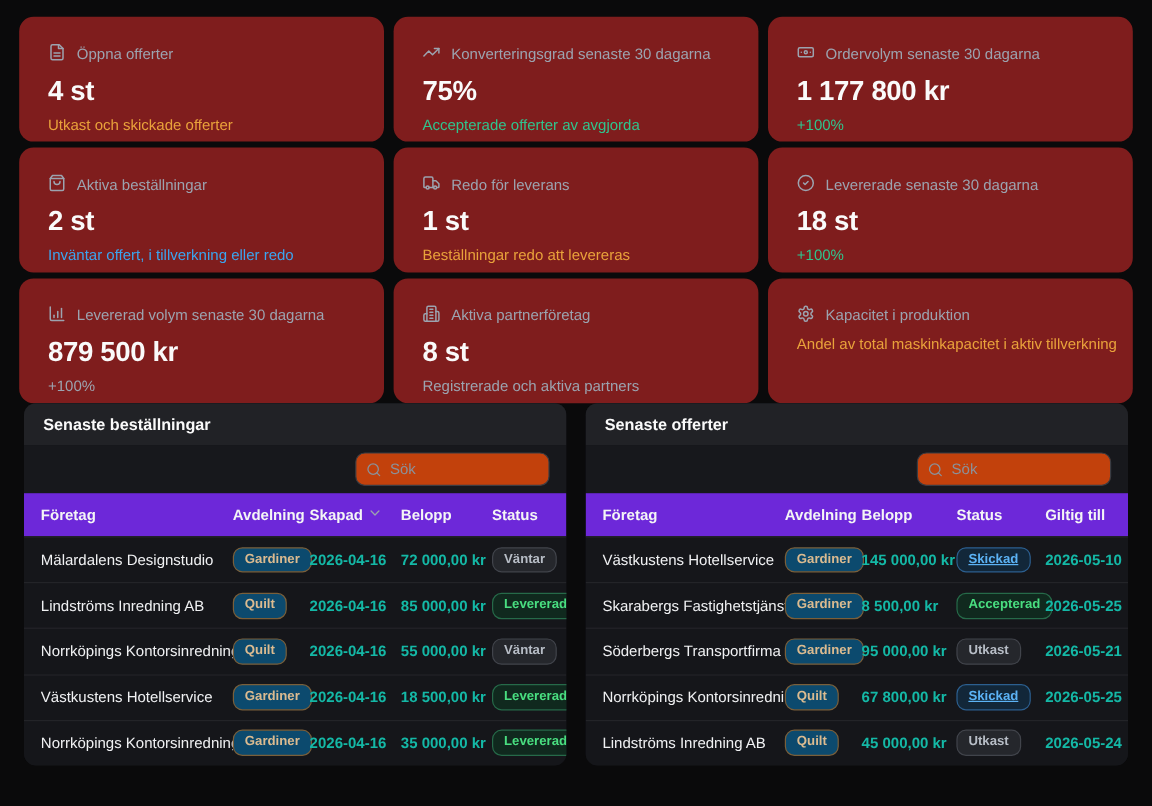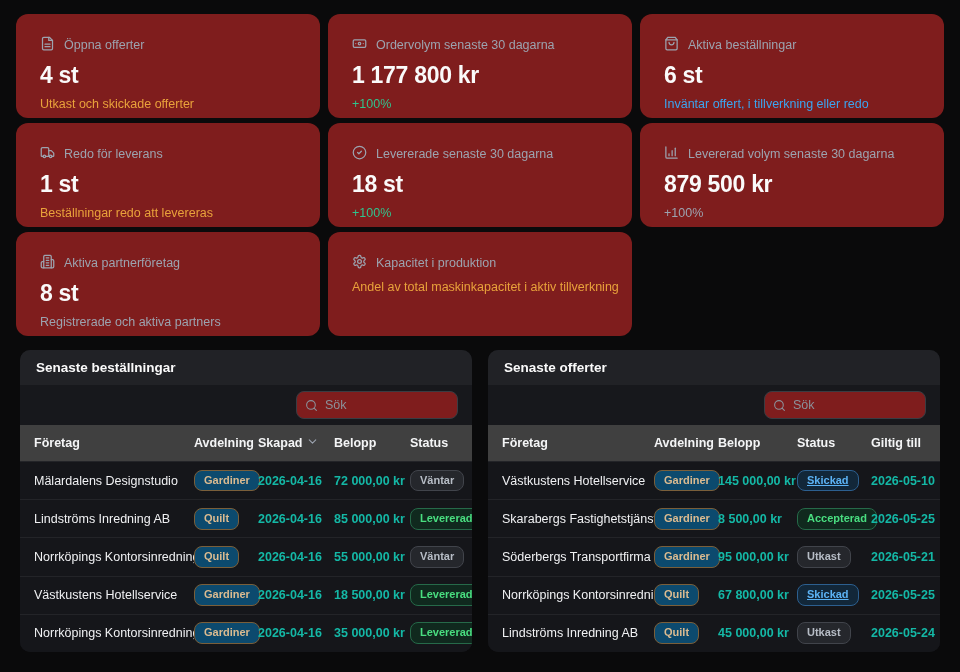--- a/index.html
+++ b/index.html
@@ -36,21 +36,21 @@
   }
   .card-sub { margin-top:8px; font-size:12.5px; white-space:nowrap; }
   .sub-amber { color:#e9a23b; }
   .sub-green { color:#30c48d; }
   .sub-blue  { color:#3ba5f0; }
   .sub-gray  { color:#9ca3af; }
 
   
   .tables-row {
     display:grid; grid-template-columns:1fr 1fr; gap:16px;
-    padding:14px 20px 0 20px;
+    padding:0 20px 0 20px;
     border-radius:30px;
   }
   .table-card {
     background:#15161a;
     border-radius:10px;
     overflow:hidden;
   }
   .table-title {
     background:#212226;
     height:35px;
@@ -66,38 +66,38 @@
   }
   .search-box {
     position:relative; width:162px; height:28px;
   }
   .search-box svg {
     position:absolute; left:9px; top:7.5px;
     width:13px; height:13px; color:#8b919a; pointer-events:none;
   }
   .search-input {
     width:100%; height:100%;
-    background:#7f1d1d;
+    background:#c2410c;
     border:1px solid #3a3c42;
     border-radius:8px;
     color:#e5e7eb;
     font-size:12.5px;
     padding:0 8px 0 28px;
     font-family:inherit;
     outline:none;
   }
   .search-input::placeholder { color:#8b919a; }
   .thead, .trow {
     display:grid; align-items:center;
     padding:0 14px;
   }
   .cols-orders { grid-template-columns:160px 64px 76px 76px 1fr; }
   .cols-quotes { grid-template-columns:152px 64px 79px 74px 1fr; }
   .thead {
-    background:#404040;
+    background:#6d28d9;
     height:36px;
     font-size:12.5px; font-weight:700; color:#f4f5f6;
   }
   .th { display:flex; align-items:center; gap:4px; white-space:nowrap; }
   .th svg { width:13px; height:13px; color:#9ca3af; }
   .trow {
     height:38.2px;
     border-top:1px solid #232428;
     background:#15161a;
     font-size:12.5px;
@@ -129,20 +129,31 @@
             <path d="M14 2v5h6"></path>
             <path d="M16 13H8"></path>
             <path d="M16 17H8"></path>
           </svg></span>
       <span>Öppna offerter</span>
     </div>
     <div class="card-value">4 st</div>
     <div class="card-sub sub-amber">Utkast och skickade offerter</div>
   </div>
 
+  <div class="card">
+    <div class="card-head">
+      <span><svg viewBox="0 0 24 24" width="15" height="15" fill="none" stroke="currentColor" stroke-width="2" stroke-linecap="round" stroke-linejoin="round">
+            <polyline points="22 7 13.5 15.5 8.5 10.5 2 17"></polyline>
+            <polyline points="16 7 22 7 22 13"></polyline>
+          </svg></span>
+      <span>Konverteringsgrad senaste 30 dagarna</span>
+    </div>
+    <div class="card-value">75%</div>
+    <div class="card-sub sub-green">Accepterade offerter av avgjorda</div>
+  </div>
 
   <div class="card">
     <div class="card-head">
       <span><svg viewBox="0 0 24 24" width="15" height="15" fill="none" stroke="currentColor" stroke-width="2" stroke-linecap="round" stroke-linejoin="round">
             <rect x="2" y="6" width="20" height="12" rx="2"></rect>
             <circle cx="12" cy="12" r="2"></circle>
             <path d="M6 12h.01"></path>
             <path d="M18 12h.01"></path>
           </svg></span>
       <span>Ordervolym senaste 30 dagarna</span>
@@ -153,21 +164,21 @@
 
   <div class="card">
     <div class="card-head">
       <span><svg viewBox="0 0 24 24" width="15" height="15" fill="none" stroke="currentColor" stroke-width="2" stroke-linecap="round" stroke-linejoin="round">
             <path d="M6 2 3 6v14a2 2 0 0 0 2 2h14a2 2 0 0 0 2-2V6l-3-4z"></path>
             <path d="M3 6h18"></path>
             <path d="M16 10a4 4 0 0 1-8 0"></path>
           </svg></span>
       <span>Aktiva beställningar</span>
     </div>
-    <div class="card-value">6 st</div>
+    <div class="card-value">2 st</div>
     <div class="card-sub sub-blue">Inväntar offert, i tillverkning eller redo</div>
   </div>
 
   <div class="card">
     <div class="card-head">
       <span><svg viewBox="0 0 24 24" width="15" height="15" fill="none" stroke="currentColor" stroke-width="2" stroke-linecap="round" stroke-linejoin="round">
             <path d="M14 18V6a2 2 0 0 0-2-2H4a2 2 0 0 0-2 2v11a1 1 0 0 0 1 1h2"></path>
             <path d="M15 18H9"></path>
             <path d="M14 9h4l4 4v4a1 1 0 0 1-1 1h-2"></path>
             <circle cx="7" cy="18" r="2"></circle>

